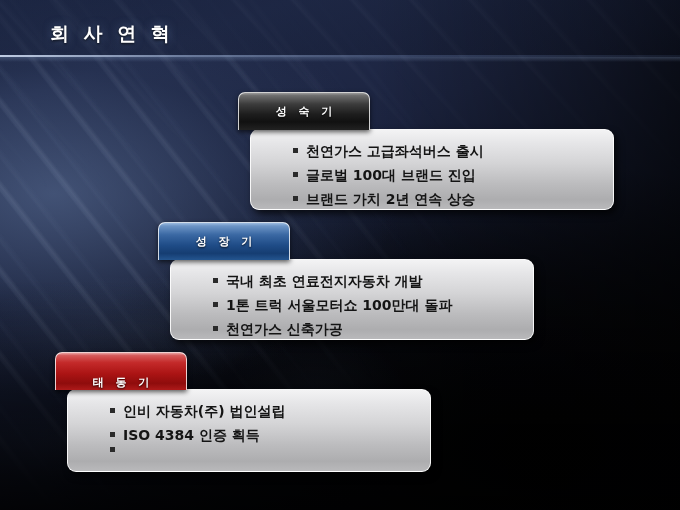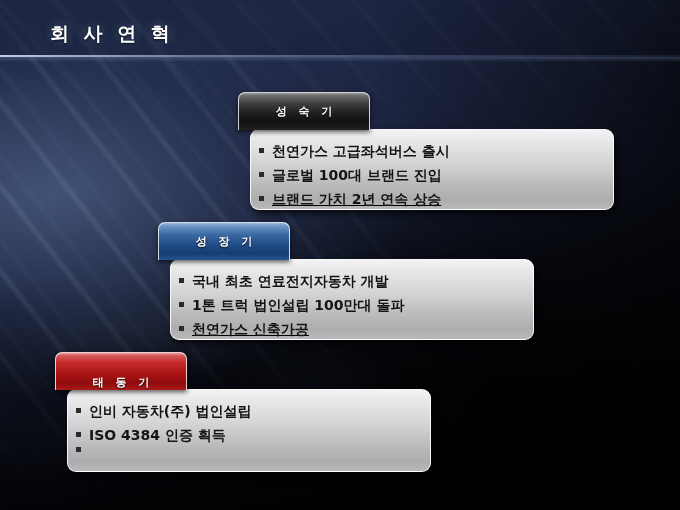--- a/index.html
+++ b/index.html
@@ -144,28 +144,28 @@
   }
 
   .panel {
     position: absolute;
     box-sizing: border-box;
     border: 1px solid rgba(255,255,255,0.88);
     border-radius: 9px;
     background: linear-gradient(to bottom, #f3f3f4 0%, #e6e6e8 16%, #d4d4d6 42%, #bcbcbe 68%, #adadaf 88%, #b9b9bb 100%);
     box-shadow: 3px 4px 7px rgba(0,0,0,0.70);
     z-index: 2;
-    padding: 12px 0 10px 8px;
+    padding: 12px 0 10px 42px;
   }
   .bullet-row {
     display: flex;
     align-items: baseline;
     margin-bottom: 5px;
   }
-  .bullet-row:last-child { margin-bottom: 0; text-decoration: underline; }
+  .bullet-row:last-child { margin-bottom: 0; }
   .bullet-mark {
     width: 5px;
     height: 5px;
     background: #2a2a2a;
     margin-right: 8px;
     flex: none;
     position: relative;
     top: -3px;
   }
   .bullet-text {
@@ -217,21 +217,21 @@
     <div class="tab blue" style="width:132px;">
       <span class="tab-label">성 장 기</span>
     </div>
     <div class="panel" style="left:12px; top:37px; width:364px; height:81px;">
       <div class="bullet-row">
         <span class="bullet-mark"></span>
         <span class="bullet-text">국내 최초 연료전지자동차 개발</span>
       </div>
       <div class="bullet-row">
         <span class="bullet-mark"></span>
-        <span class="bullet-text">1톤 트럭 법인설립 100만대 돌파</span>
+        <span class="bullet-text">1톤 트럭 서울모터쇼 100만대 돌파</span>
       </div>
       <div class="bullet-row">
         <span class="bullet-mark"></span>
         <span class="bullet-text">천연가스 신축가공</span>
       </div>
     </div>
   </div>
 
   <div class="block" style="left:55px; top:352px; width:376px; height:120px;">
     <div class="tab red" style="width:132px;align-items:flex-end;">

